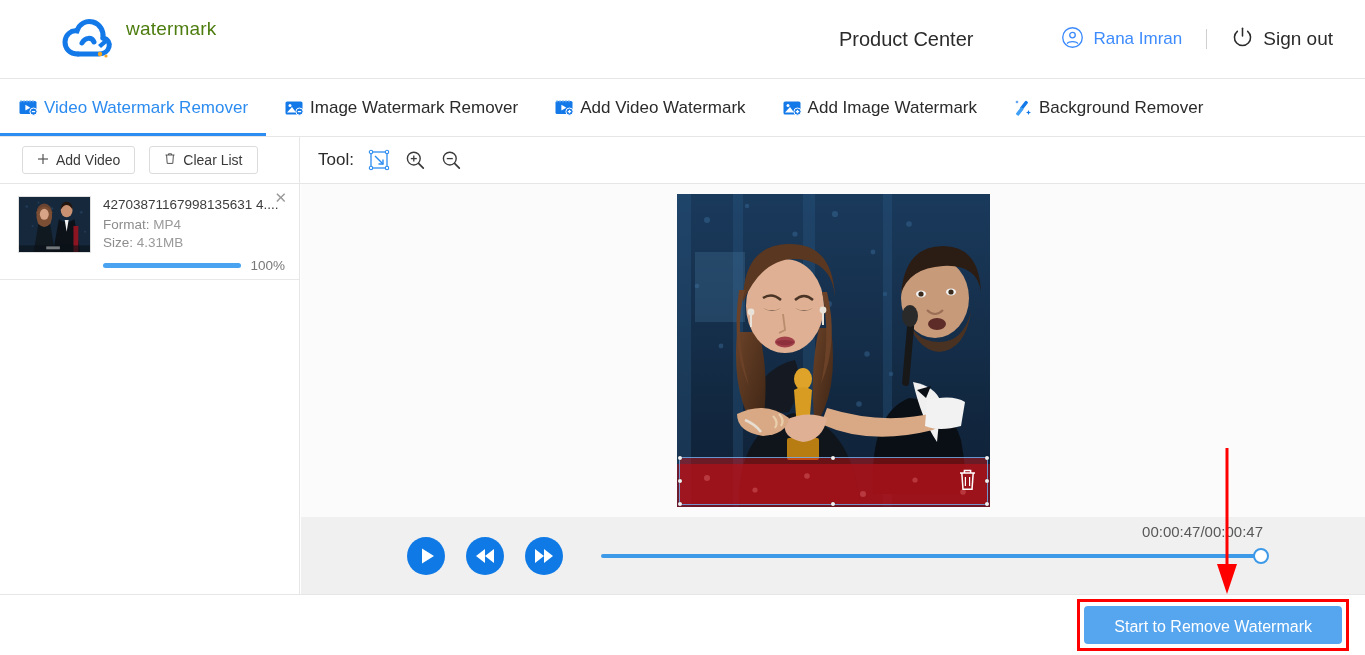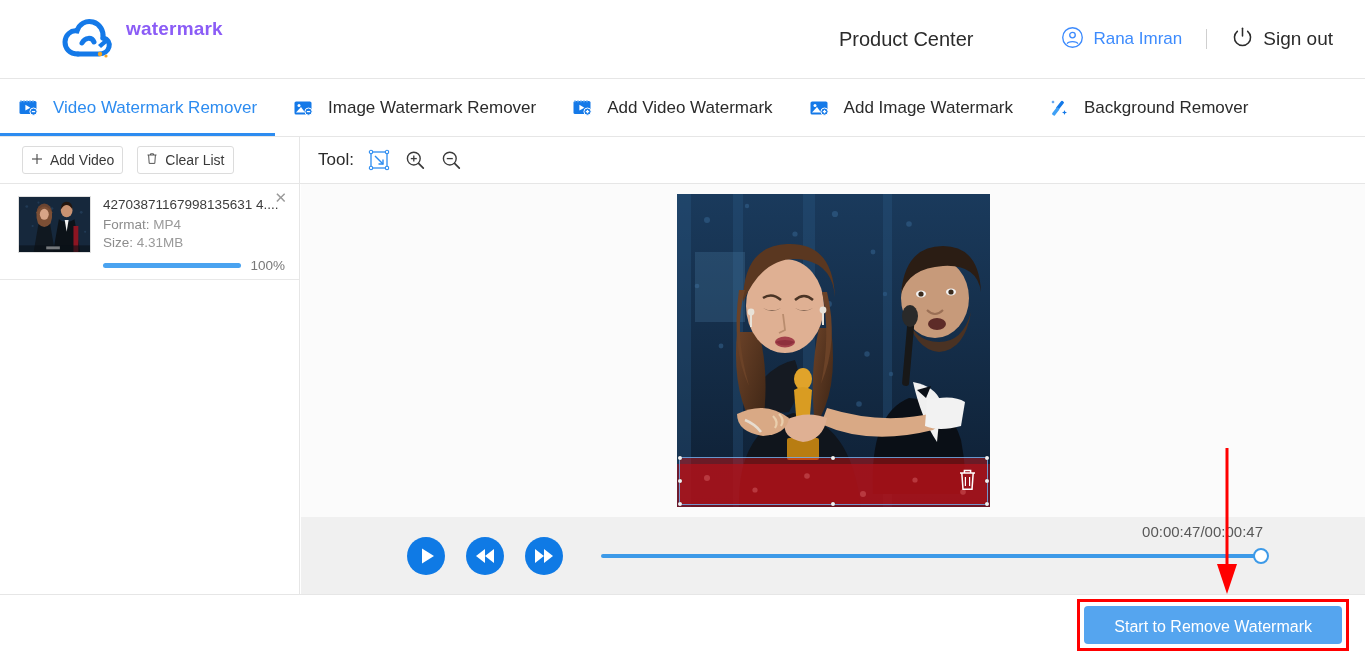--- a/index.html
+++ b/index.html
@@ -14,21 +14,21 @@
   
   .header {
     position: absolute; left:0; top:0; width:1365px; height:79px;
     background:#fff; border-bottom:1px solid #e6e6e6;
     display:flex; align-items:center;
   }
   .logo-wrap { display:flex; align-items:center; margin-left:62px; }
   .logo-mark { width:52px; height:44px; flex:none; }
   .logo-text { margin-left:12px; line-height:1.12; }
   .logo-text .l1, .logo-text .l2 {
-    font-size:19px; color:#8b5cf6; font-weight:700; letter-spacing:0.2px;
+    font-size:19px; color:#4d7c0f; font-weight:400; letter-spacing:0.2px;
     display:block;
     margin-top:48px;
   }
   .header-right {
     margin-left:auto; margin-right:32px;
     display:flex; align-items:center; gap:0;
   }
   .product-center {
     font-size:20px; color:#2b2b2b; margin-right:88px; cursor:pointer;
   }
@@ -43,21 +43,21 @@
     position:absolute; left:0; top:79px; width:1365px; height:58px;
     background:#fff; border-bottom:1px solid #e6e6e6;
     display:flex; align-items:center; overflow:hidden;
   }
   .nav-return {
     display:flex; align-items:center; gap:9px;
     margin-left:22px; margin-right:28px; cursor:pointer;
     font-size:17px; color:#2b2b2b; height:100%;
   }
   .nav-tab {
-    position:relative; display:flex; align-items:center; gap:15px;
+    position:relative; display:flex; align-items:center; gap:6px;
     height:100%; padding:0 18px; cursor:pointer; white-space:nowrap;
     font-size:17px; color:#2b2b2b;
   }
   .nav-tab.active { color:#2d8cf0; }
   .nav-tab.active::after {
     content:""; position:absolute; left:0; right:0; bottom:0;
     height:3px; background:#2d8cf0;
   }
   .nav-icon { width:20px; height:20px; flex:none; display:block; }
 
@@ -66,21 +66,21 @@
     position:absolute; left:0; top:137px; width:1365px; height:47px;
     background:#fff; border-bottom:1px solid #e6e6e6;
     display:flex; align-items:center;
   }
   .tb-left {
     width:300px; height:100%; display:flex; align-items:center;
     gap:14px; padding-left:22px; border-right:1px solid #e6e6e6;
   }
   .btn-outline {
     display:flex; align-items:center; justify-content:center; gap:7px;
-    height:28px; padding:0 8px; border:1px solid #dcdcdc; border-radius:3px;
+    height:28px; padding:0 14px; border:1px solid #dcdcdc; border-radius:3px;
     background:#fff; font-size:14px; color:#3a3a3a; cursor:pointer;
   }
   .tb-right { flex:1; display:flex; align-items:center; height:100%; padding:0 18px; }
   .tool-label { font-size:17px; color:#2b2b2b; margin-right:14px; }
   .tool-btns { display:flex; align-items:center; gap:14px; }
   .tool-btn { width:22px; height:22px; cursor:pointer; display:block; }
   .tb-checks { margin-left:auto; display:flex; align-items:center; gap:36px; margin-right:0px;}
   .chk { display:flex; align-items:center; gap:11px; cursor:pointer; }
   .chk-box {
     width:14px; height:14px; border:1px solid #cfcfcf; border-radius:2px; background:#fff;

